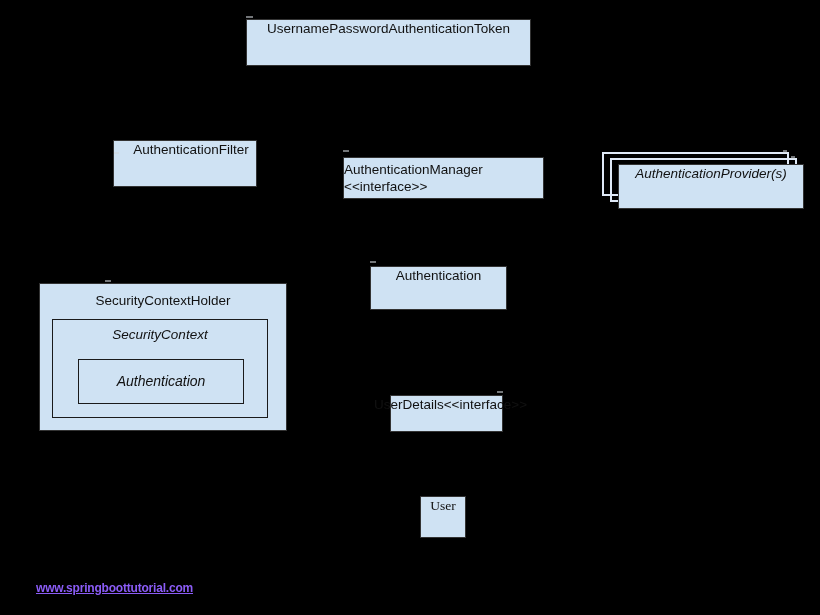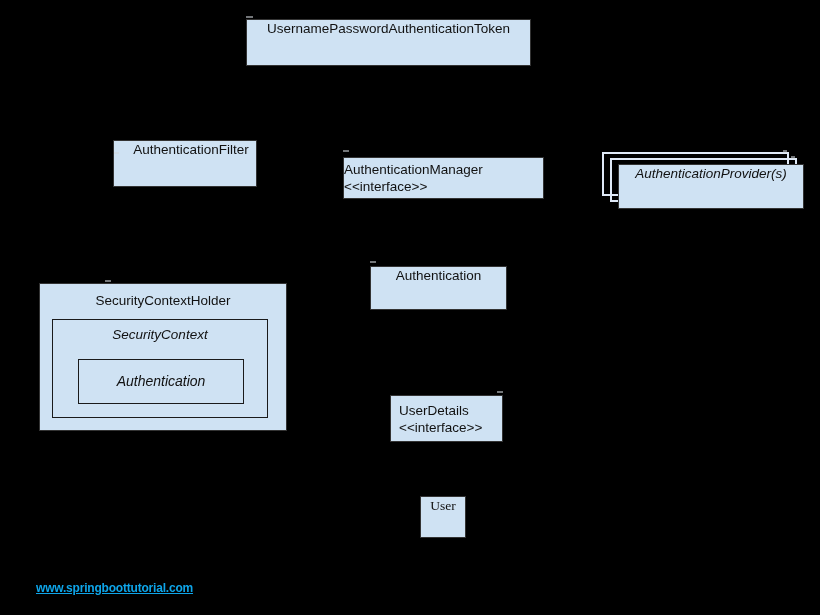--- a/index.html
+++ b/index.html
@@ -43,30 +43,30 @@
     position:absolute;left:12px;top:35px;width:216px;height:99px;
     background:transparent;border:1px solid #1a1a1a;box-sizing:border-box;display:block;font-style:italic;
   }
   #box-authentication{
     position:absolute;left:25px;top:39px;width:166px;height:45px;
     background:transparent;border:1px solid #1a1a1a;box-sizing:border-box;
     display:flex;align-items:center;justify-content:center;
     font-size:14px;color:#111111;
   }
   #box-userdetails{
-    left:390px;top:395px;width:113px;height:47px;
+    left:390px;top:395px;width:113px;height:37px;
     align-items:flex-start;
-    flex-direction:column;text-align:left;padding-left:8px;
+    flex-direction:row;text-align:left;padding-left:8px;
   }
   #box-user{left:420px;top:496px;width:46px;height:42px;font-family:Liberation Serif, serif;}
   
   #footer-link{
     position:absolute;left:36px;top:581px;
     font-size:12px;font-weight:bold;letter-spacing:-0.2px;
-    color:#0ea5e9;text-decoration:underline;
+    color:#8b5cf6;text-decoration:underline;
     cursor:pointer;
   }
   
   .tick{position:absolute;background:rgba(210,215,220,0.55);}
   #tick-1{left:246px;top:16px;width:7px;height:2px;}
   #tick-2{left:343px;top:150px;width:6px;height:2px;}
   #tick-3{left:114px;top:152px;width:5px;height:2px;}
   #tick-4{left:370px;top:261px;width:6px;height:2px;}
   #tick-5{left:105px;top:280px;width:6px;height:2px;}
   #tick-6{left:497px;top:391px;width:6px;height:2px;}

